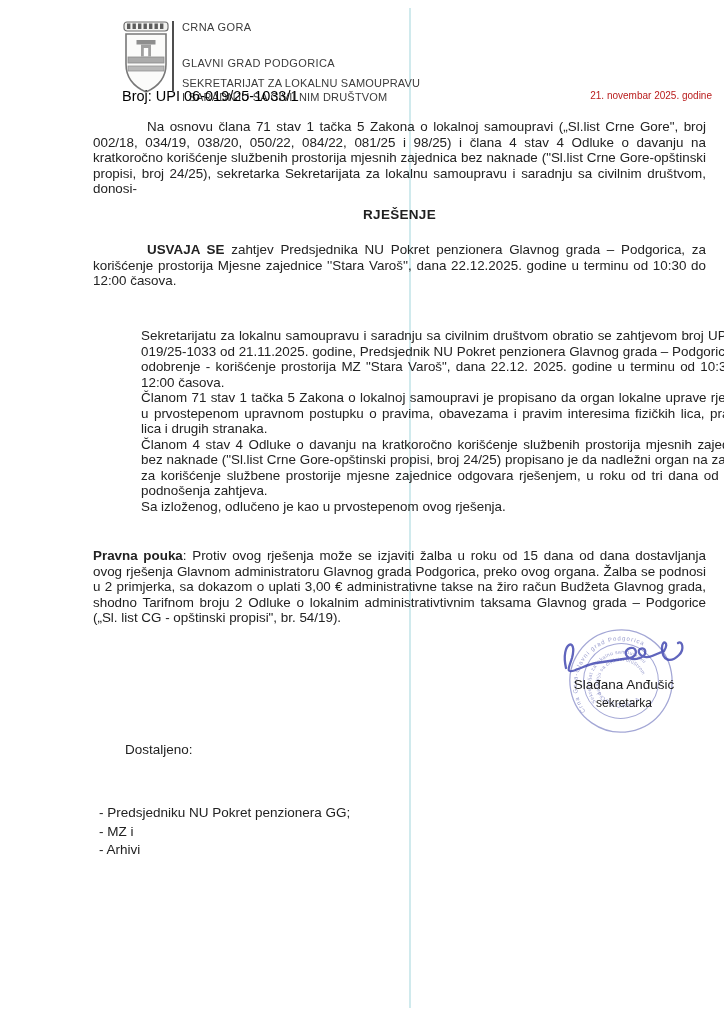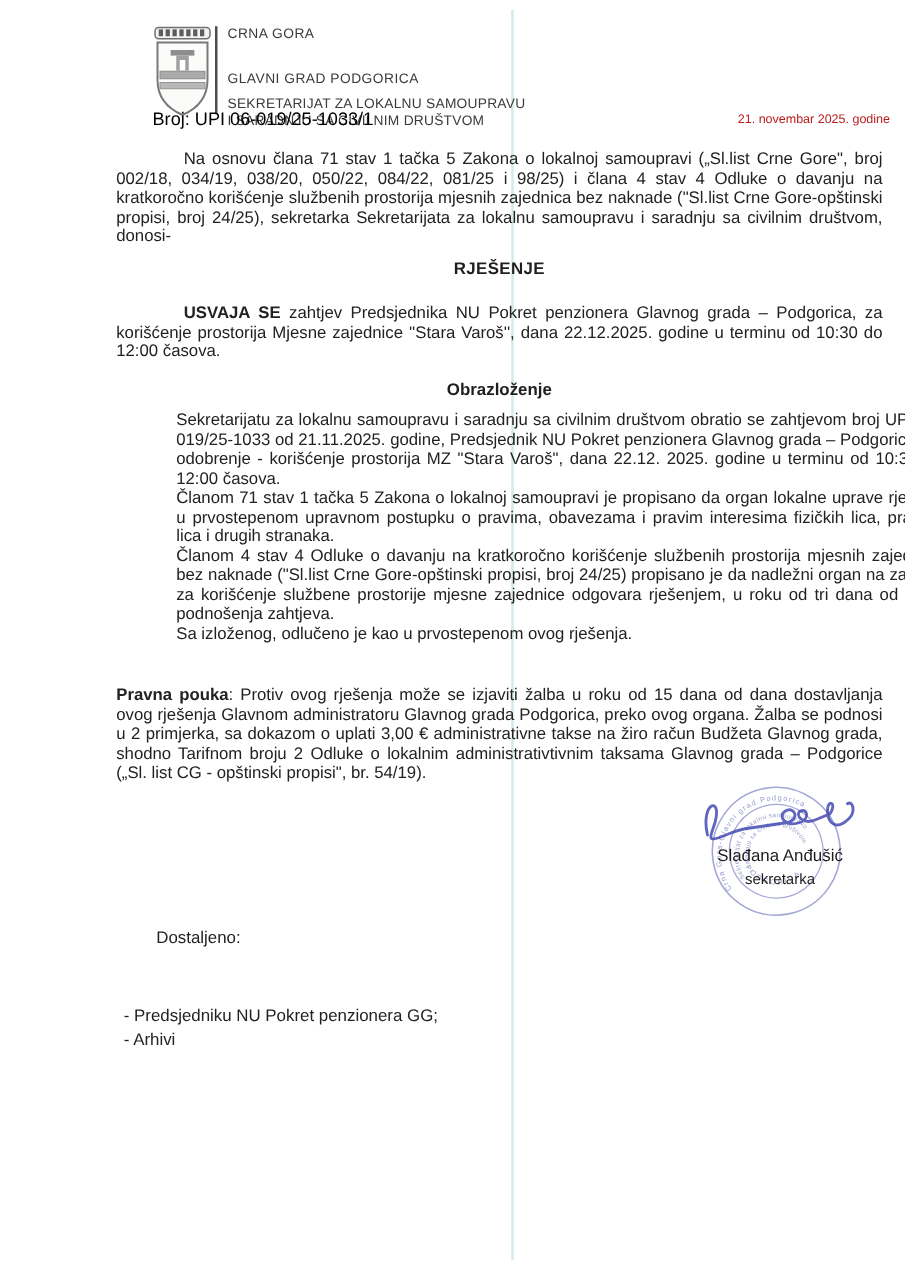--- a/index.html
+++ b/index.html
@@ -84,21 +84,20 @@
 
   <div class="ref-number">Broj: UPI 06-019/25-1033/1</div>
   <div class="doc-date">21. novembar 2025. godine</div>
 
   <p class="body-text p-intro">Na osnovu člana 71 stav 1 tačka 5 Zakona o lokalnoj samoupravi („Sl.list Crne Gore", broj 002/18, 034/19, 038/20, 050/22, 084/22, 081/25 i 98/25) i člana 4 stav 4 Odluke o davanju na kratkoročno korišćenje službenih prostorija mjesnih zajednica bez naknade ("Sl.list Crne Gore-opštinski propisi, broj 24/25), sekretarka Sekretarijata za lokalnu samoupravu i saradnju sa civilnim društvom, donosi-</p>
 
   <div class="h-center h-rjesenje">RJEŠENJE</div>
 
   <p class="body-text p-usvaja"><b>USVAJA SE</b><span> zahtjev Predsjednika NU Pokret penzionera Glavnog grada – Podgorica, za korišćenje prostorija Mjesne zajednice ''Stara Varoš'', dana 22.12.2025. godine u terminu od 10:30 do 12:00 časova.</span></p>
 
-  <div class="h-center h-obraz">Obrazloženje</div>
 
   <div class="body-text rationale">
     <p>Sekretarijatu za lokalnu samoupravu i saradnju sa civilnim društvom obratio se zahtjevom broj UPI 06-019/25-1033 od 21.11.2025. godine, Predsjednik NU Pokret penzionera Glavnog grada – Podgorica, za odobrenje - korišćenje prostorija MZ "Stara Varoš", dana 22.12. 2025. godine u terminu od 10:30 do 12:00 časova.</p>
     <p>Članom 71 stav 1 tačka 5 Zakona o lokalnoj samoupravi je propisano da organ lokalne uprave rješava u prvostepenom upravnom postupku o pravima, obavezama i pravim interesima fizičkih lica, pravnih lica i drugih stranaka.</p>
     <p>Članom 4 stav 4 Odluke o davanju na kratkoročno korišćenje službenih prostorija mjesnih zajednica bez naknade ("Sl.list Crne Gore-opštinski propisi, broj 24/25) propisano je da nadležni organ na zahtjev za korišćenje službene prostorije mjesne zajednice odgovara rješenjem, u roku od tri dana od dana podnošenja zahtjeva.</p>
     <p>Sa izloženog, odlučeno je kao u prvostepenom ovog rješenja.</p>
   </div>
 
   <p class="body-text p-pravna"><b>Pravna pouka</b><span>: Protiv ovog rješenja može se izjaviti žalba u roku od 15 dana od dana dostavljanja ovog rješenja Glavnom administratoru Glavnog grada Podgorica, preko ovog organa. Žalba se podnosi u 2 primjerka, sa dokazom o uplati 3,00 € administrativne takse na žiro račun Budžeta Glavnog grada, shodno Tarifnom broju 2 Odluke o lokalnim administrativtivnim taksama Glavnog grada – Podgorice („Sl. list CG - opštinski propisi", br. 54/19).</span></p>
 
@@ -133,16 +132,17 @@
   </svg>
 
   <div class="sig-block">
     <div class="sig-name">Slađana Anđušić</div>
     <div class="sig-title">sekretarka</div>
   </div>
 
   <div class="dist-label">Dostaljeno:</div>
   <ul class="dist-items">
     <li>- Predsjedniku NU Pokret penzionera GG;</li>
+    <li>- MZ i</li>
     <li>- Arhivi</li>
   </ul>
 
 </div>
 
 </body></html>

